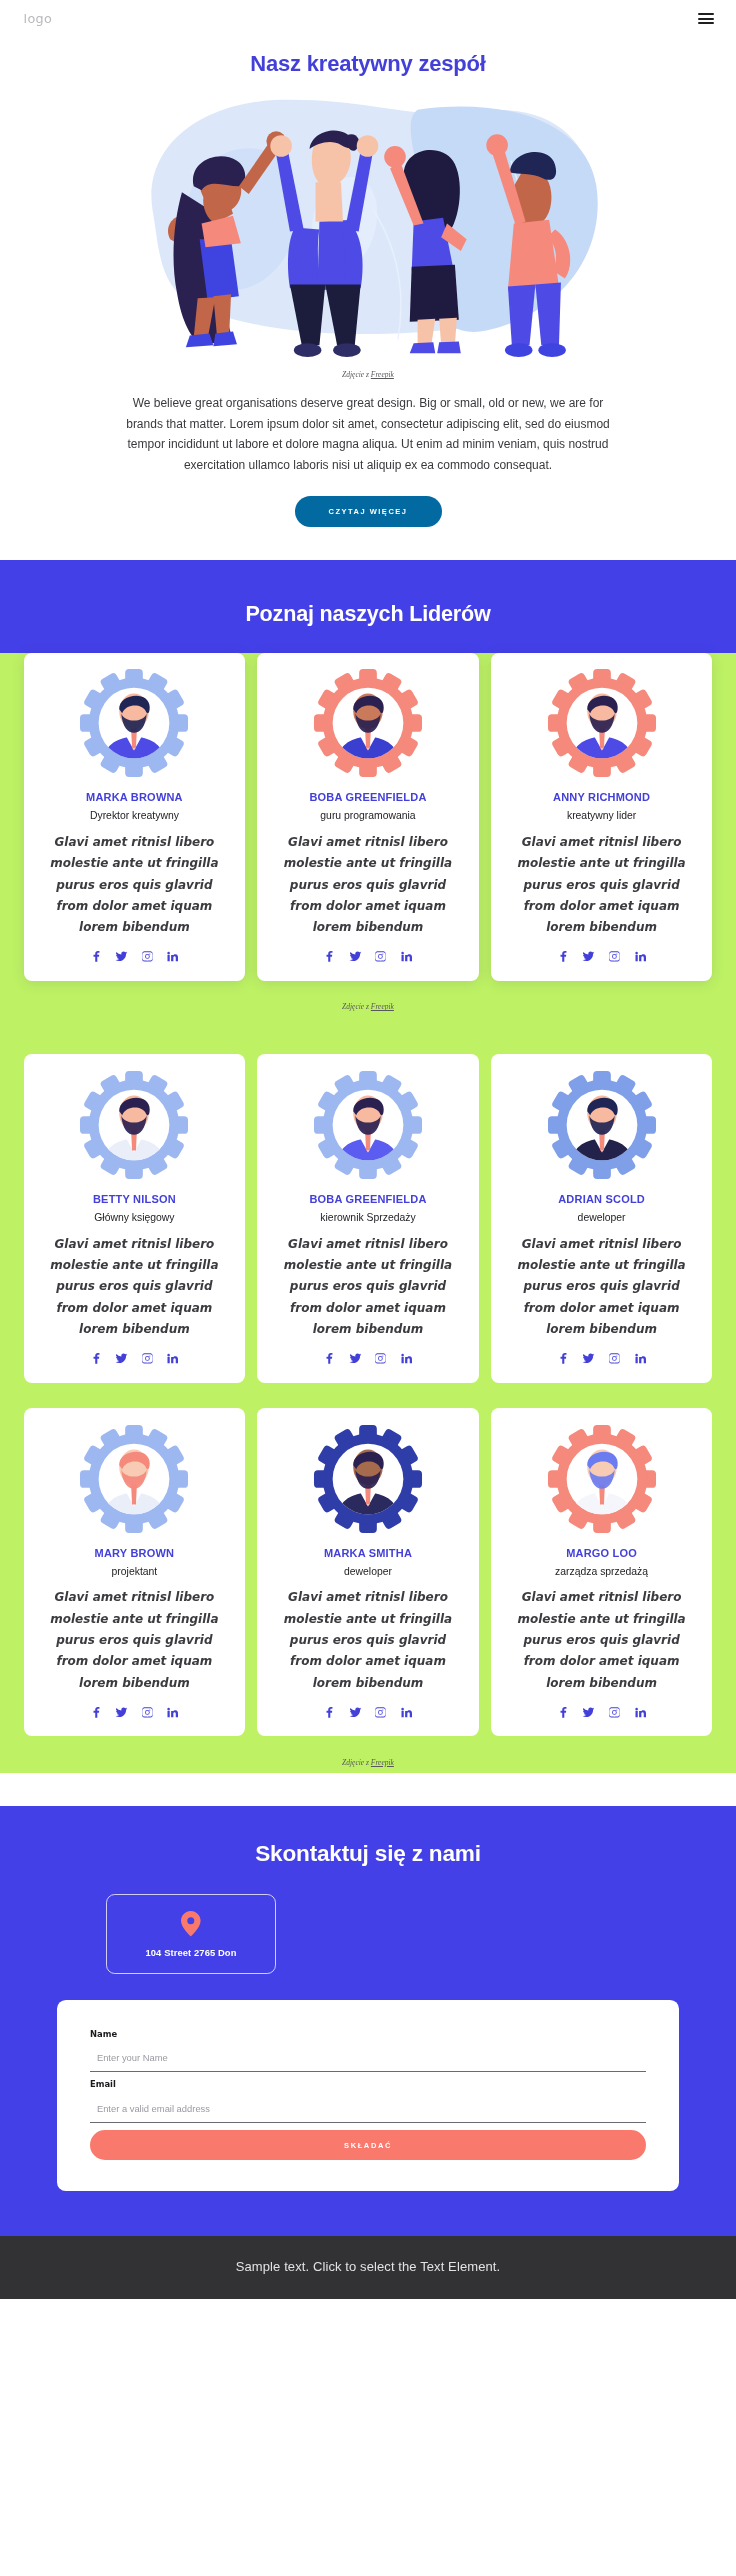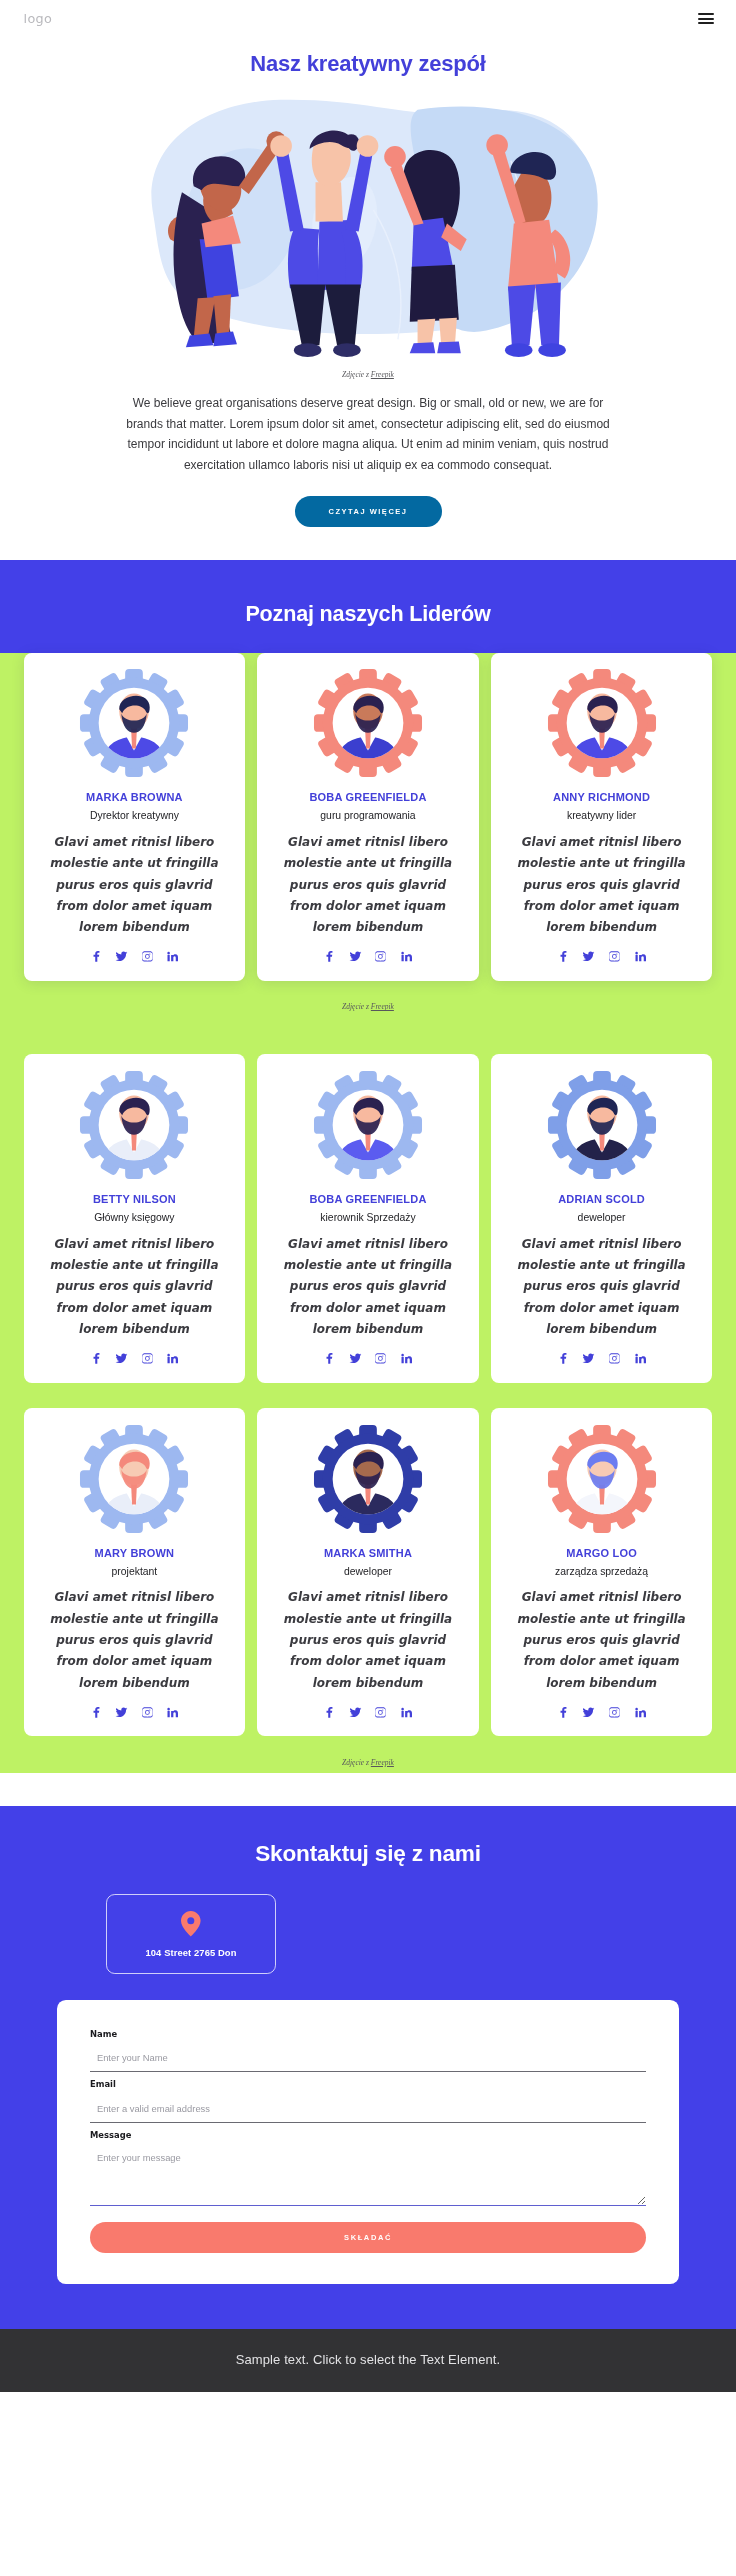--- a/index.html
+++ b/index.html
@@ -949,24 +949,20 @@
 
   <div class="form-card">
     <div class="field">
       <label>Name</label>
       <input type="text" placeholder="Enter your Name" style="">
     </div>
     <div class="field">
       <label>Email</label>
       <input type="email" placeholder="Enter a valid email address" style="">
     </div>
-    <div class="field message">
-      <label>Message</label>
-      <textarea placeholder="Enter your message" style=""></textarea>
-    </div>
     <button class="btn-submit">SKŁADAĆ</button>
   </div>
 </section>
 
 <footer class="site-footer">
   <div class="footer-text">Sample text. Click to select the Text Element.</div>
 </footer>
 
 
 </body></html>

